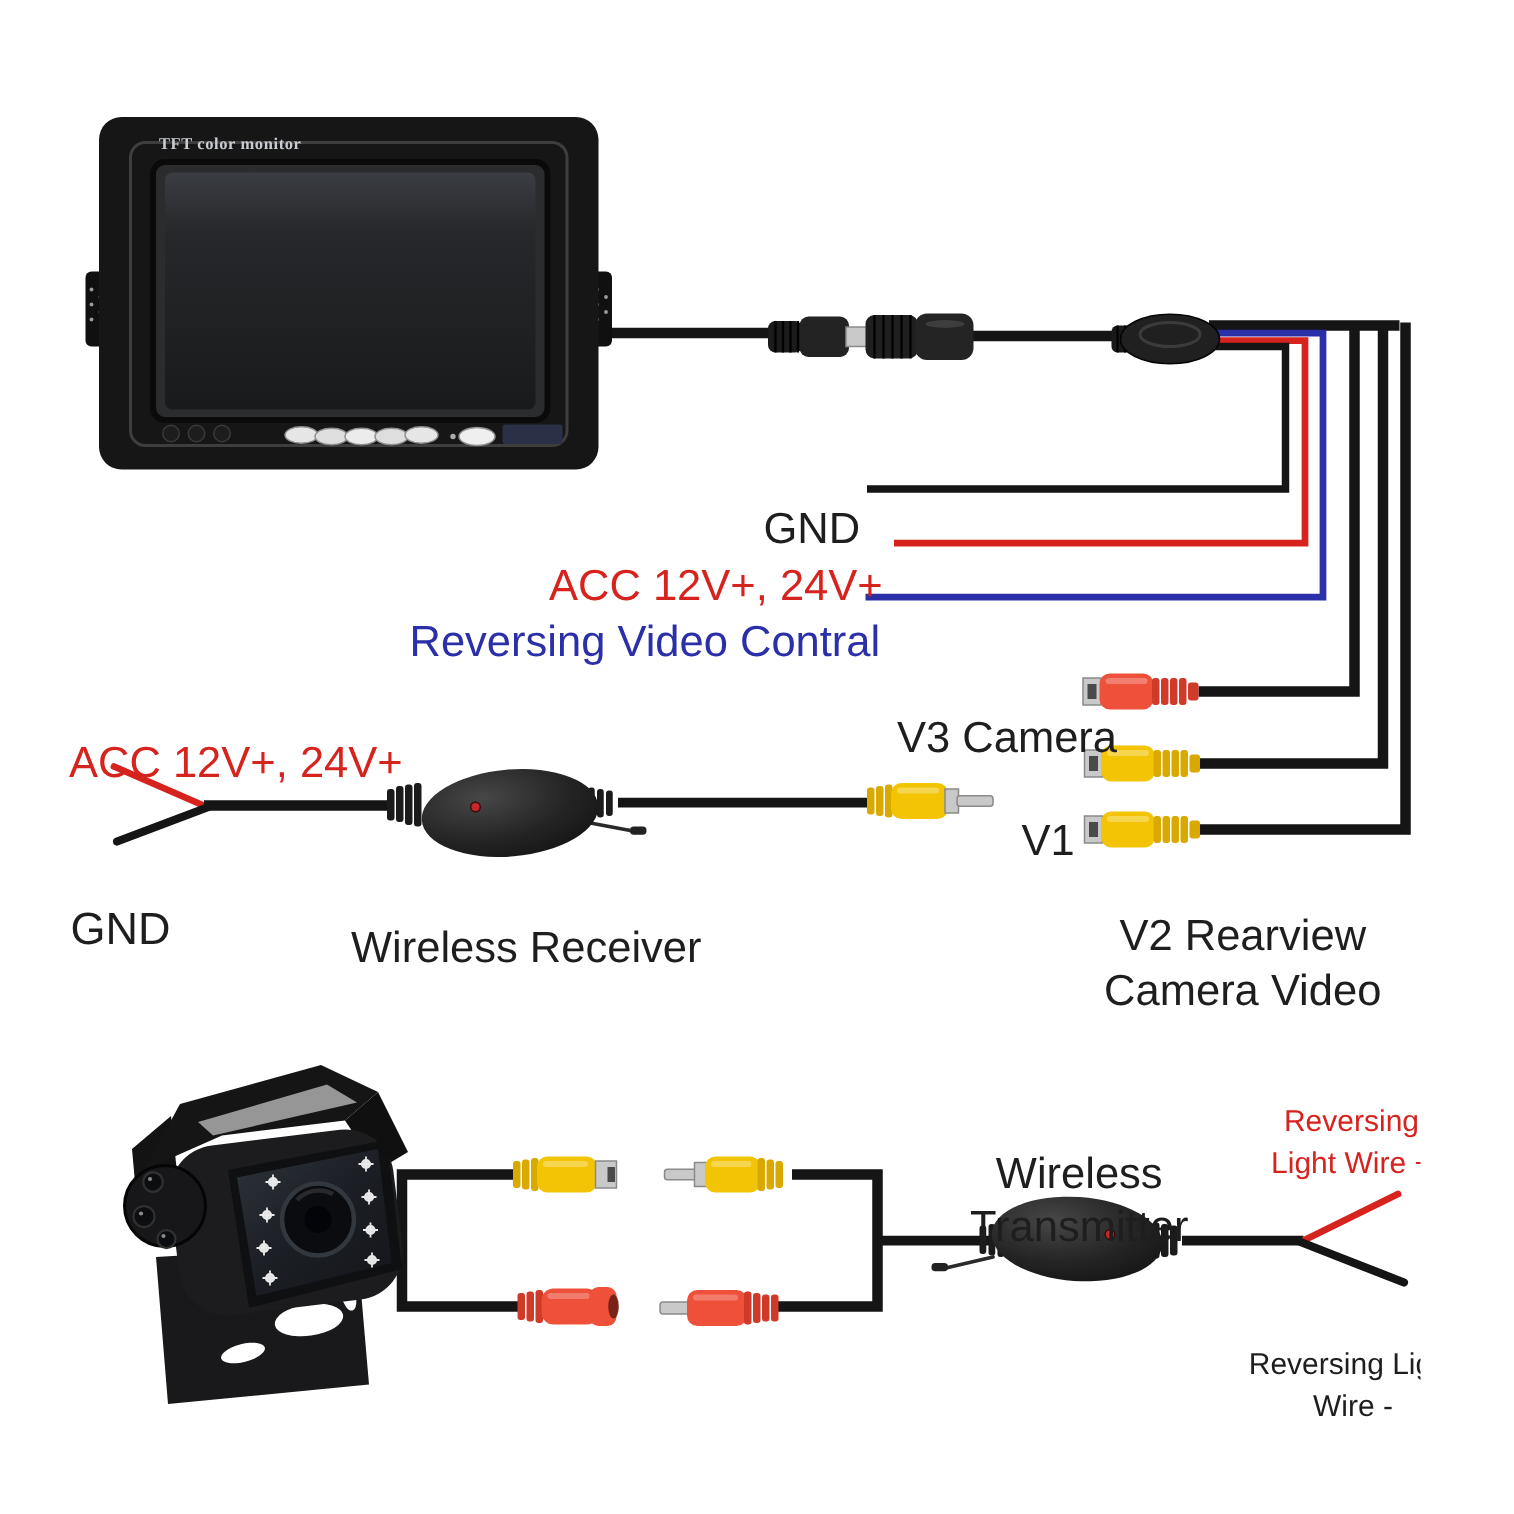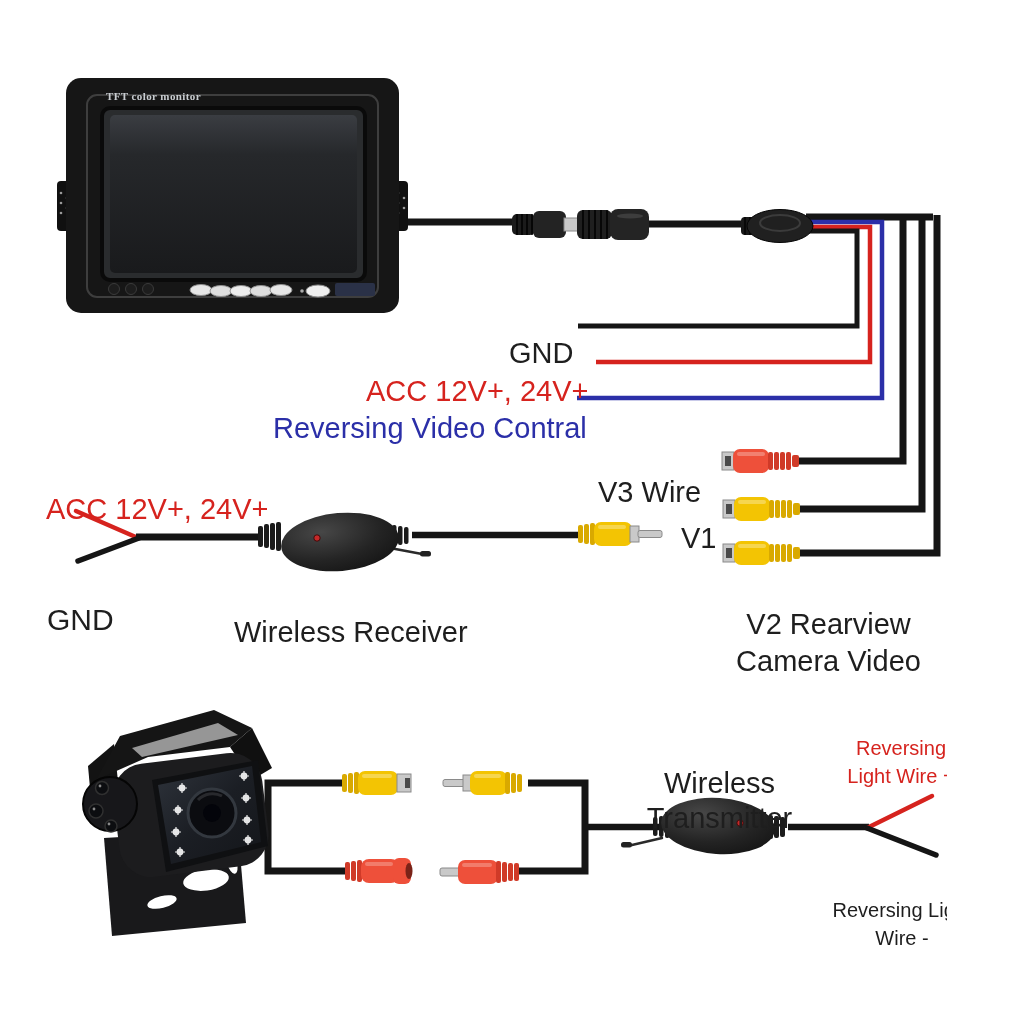--- a/index.html
+++ b/index.html
@@ -308,22 +308,22 @@
     <circle cx="740" cy="823" r="3.2" style="fill:var(--led,#c62828)" stroke="#3a0c0c"></circle>
   </g>
 </svg>
 
 <div class="brand">TFT color monitor</div>
 
 <div class="lbl" style="left:509px;top:308px;">GND</div>
 <div class="lbl red" style="left:366px;top:346px;">ACC 12V+, 24V+</div>
 <div class="lbl blue" style="left:273px;top:383px;">Reversing Video Contral</div>
 
-<div class="lbl" style="left:598px;top:447px;">V3 Wire</div>
-<div class="lbl" style="left:681px;top:493px;">V1</div>
+<div class="lbl" style="left:598px;top:447px;">V3 Camera</div>
+<div class="lbl" style="left:681px;top:516px;">V1</div>
 <div class="lbl wrap" style="left:726px;top:576px;width:205px;line-height:1.26;text-align:center;">V2 Rearview Camera Video</div>
 
 <div class="lbl red" style="left:46px;top:464px;">ACC 12V+, 24V+</div>
 <div class="lbl" style="left:47px;top:573px;font-size:30px;">GND</div>
 <div class="lbl" style="left:234px;top:587px;">Wireless Receiver</div>
 
 <div class="lbl wrap" style="left:637px;top:736px;width:165px;text-align:center;line-height:1.22;">Wireless Transmitter</div>
 <div class="lbl red wrap" style="left:832px;top:704px;width:138px;text-align:center;font-size:20px;line-height:28px;">Reversing Light Wire +</div>
 <div class="lbl wrap" style="left:832px;top:866px;width:140px;text-align:center;font-size:20px;line-height:28px;">Reversing Light Wire -</div>
 

